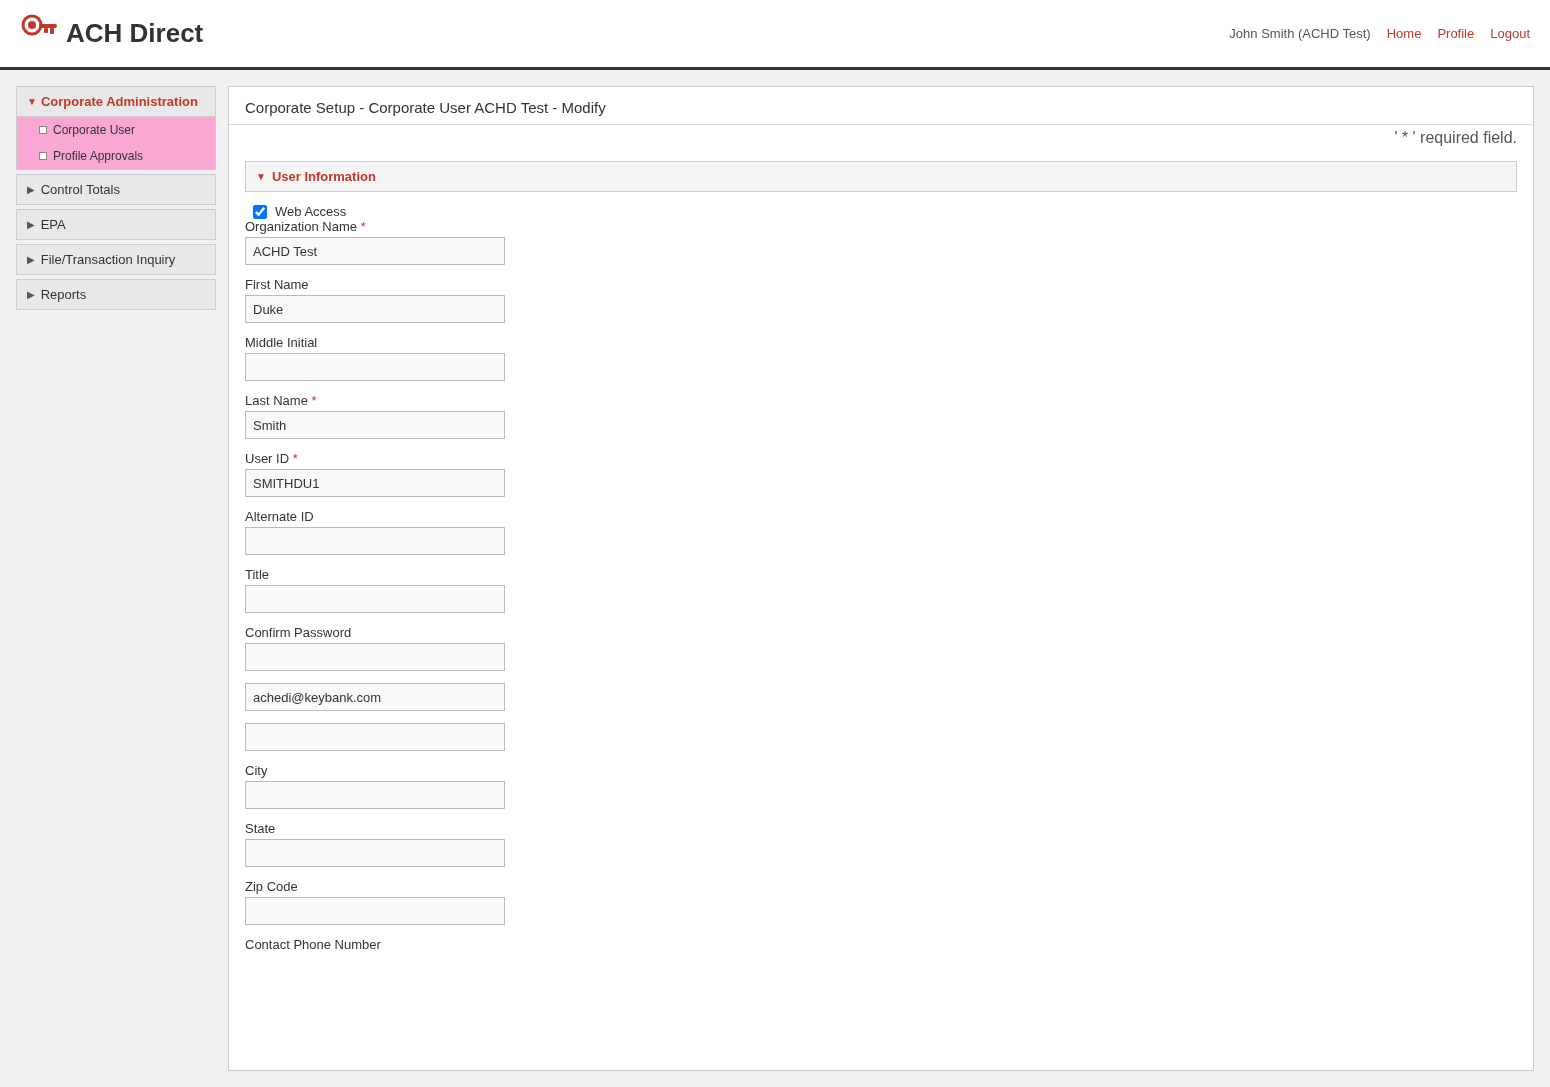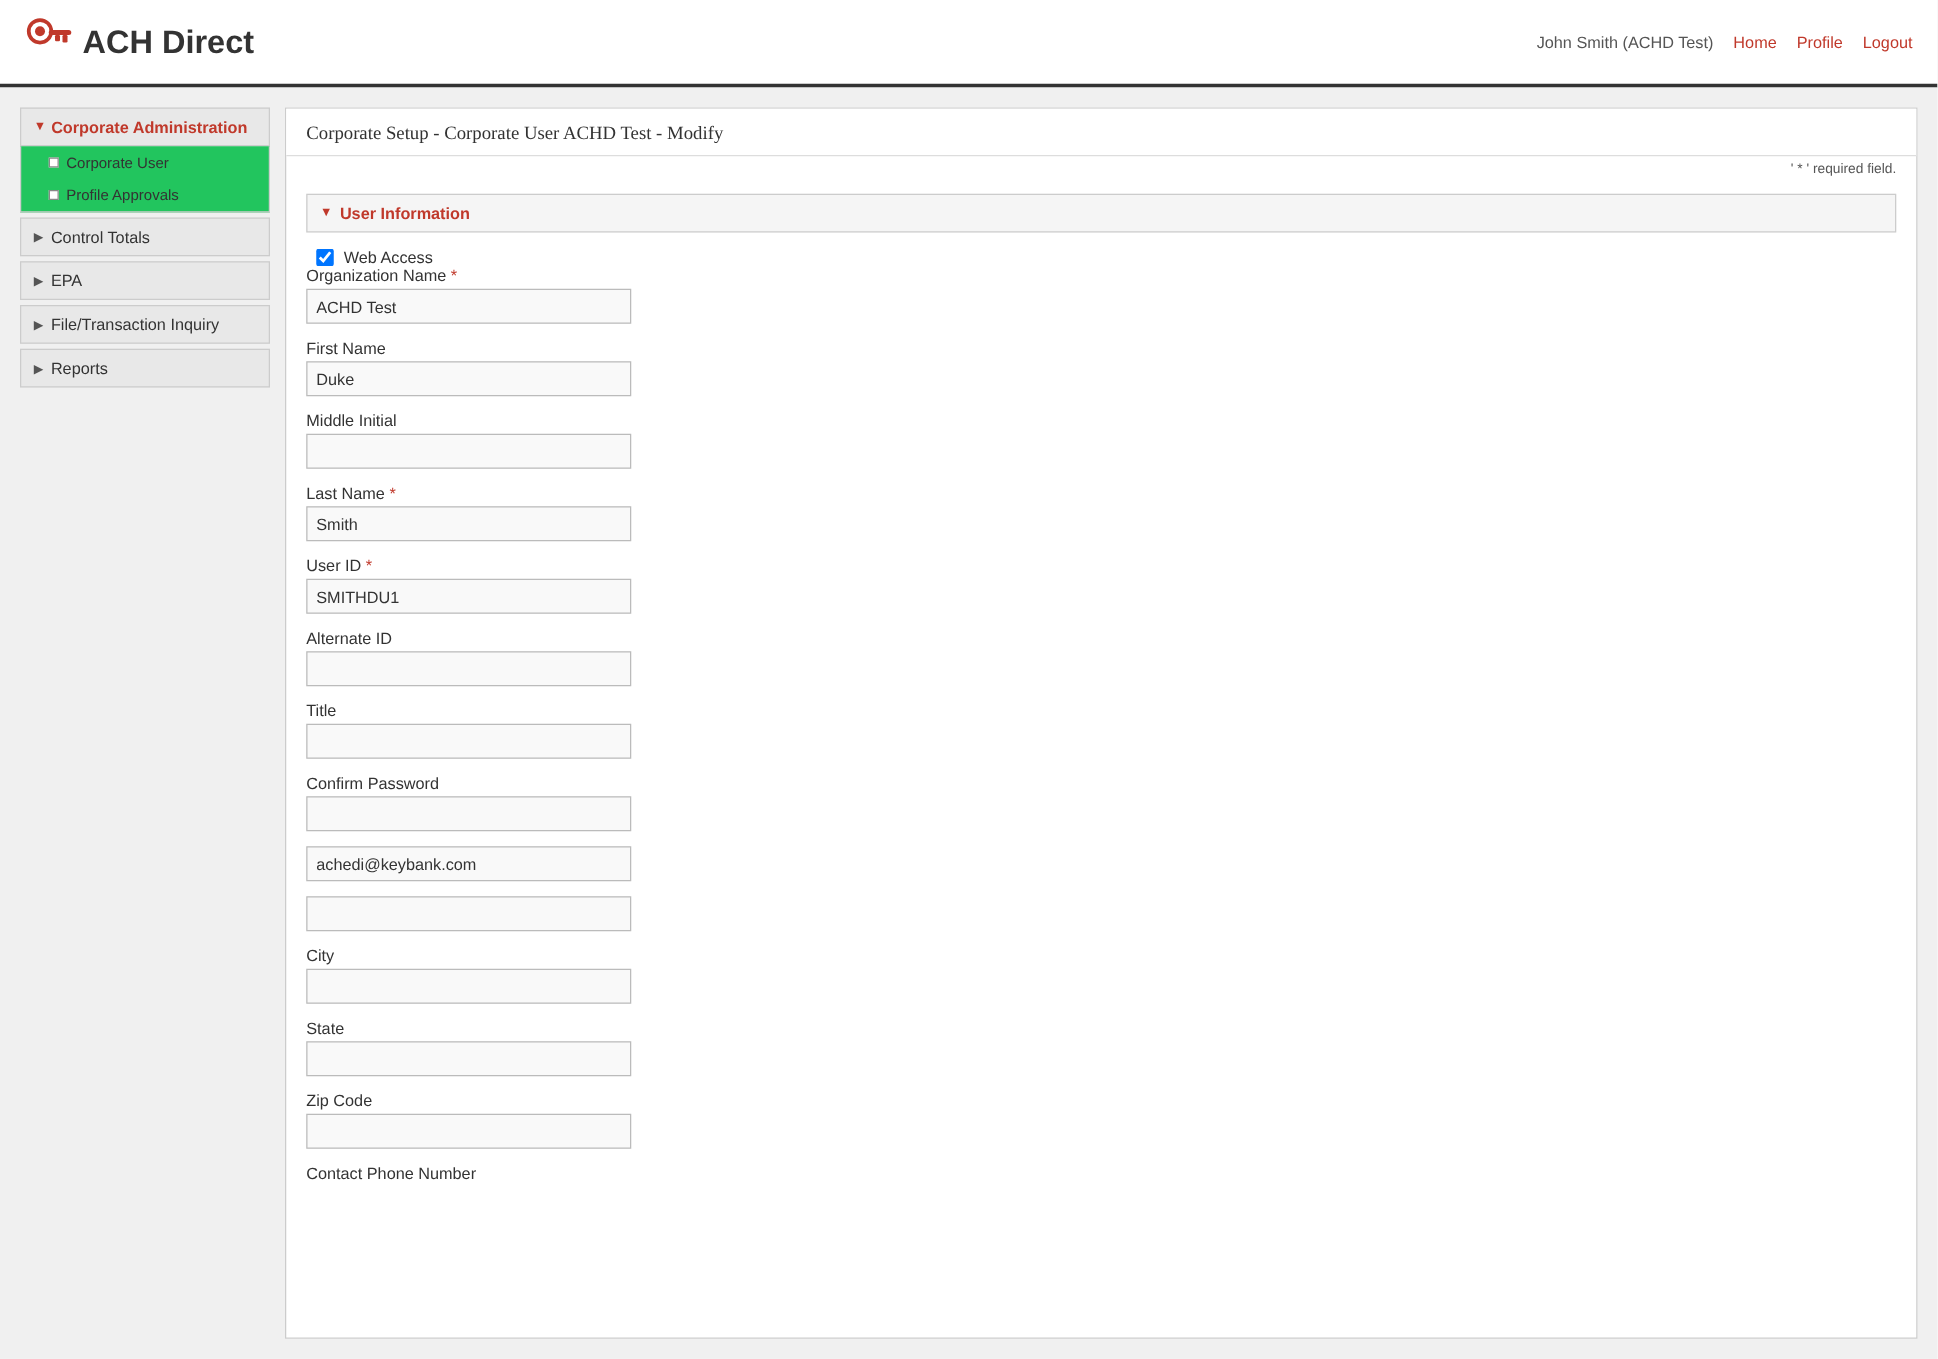--- a/index.html
+++ b/index.html
@@ -64,21 +64,21 @@
       color: #c0392b;
       cursor: pointer;
       display: flex;
       align-items: center;
       gap: 4px;
       margin-bottom: 0;
     }
     .sidebar-section-header .arrow { font-size: 10px; color: #c0392b; }
 
     .sidebar-sub-items {
-      background: #22c55e;
+      background: #f9a8d4;
       border: 1px solid #ccc;
       border-top: none;
       margin-bottom: 4px;
     }
     .sidebar-sub-item {
       padding: 6px 10px 6px 22px;
       font-size: 12px;
       color: #333;
       cursor: pointer;
       display: flex;
@@ -112,31 +112,30 @@
       flex: 1;
       background: #fff;
       border: 1px solid #ccc;
       padding: 0;
     }
 
     #page-header-bar {
       background: #fff;
       padding: 12px 16px 8px 16px;
       border-bottom: 1px solid #ddd;
-      font-family: Liberation Serif, serif;
     }
     #page-title-text {
       font-size: 15px;
       color: #333;
       font-weight: normal;
     }
 
     #required-note {
       text-align: right;
-      font-size: 11px;
+      font-size: 16px;
       color: #555;
       padding: 4px 16px;
     }
 
     #form-area {
       padding: 10px 16px;
     }
 
     .section-header {
       background: #f5f5f5;

